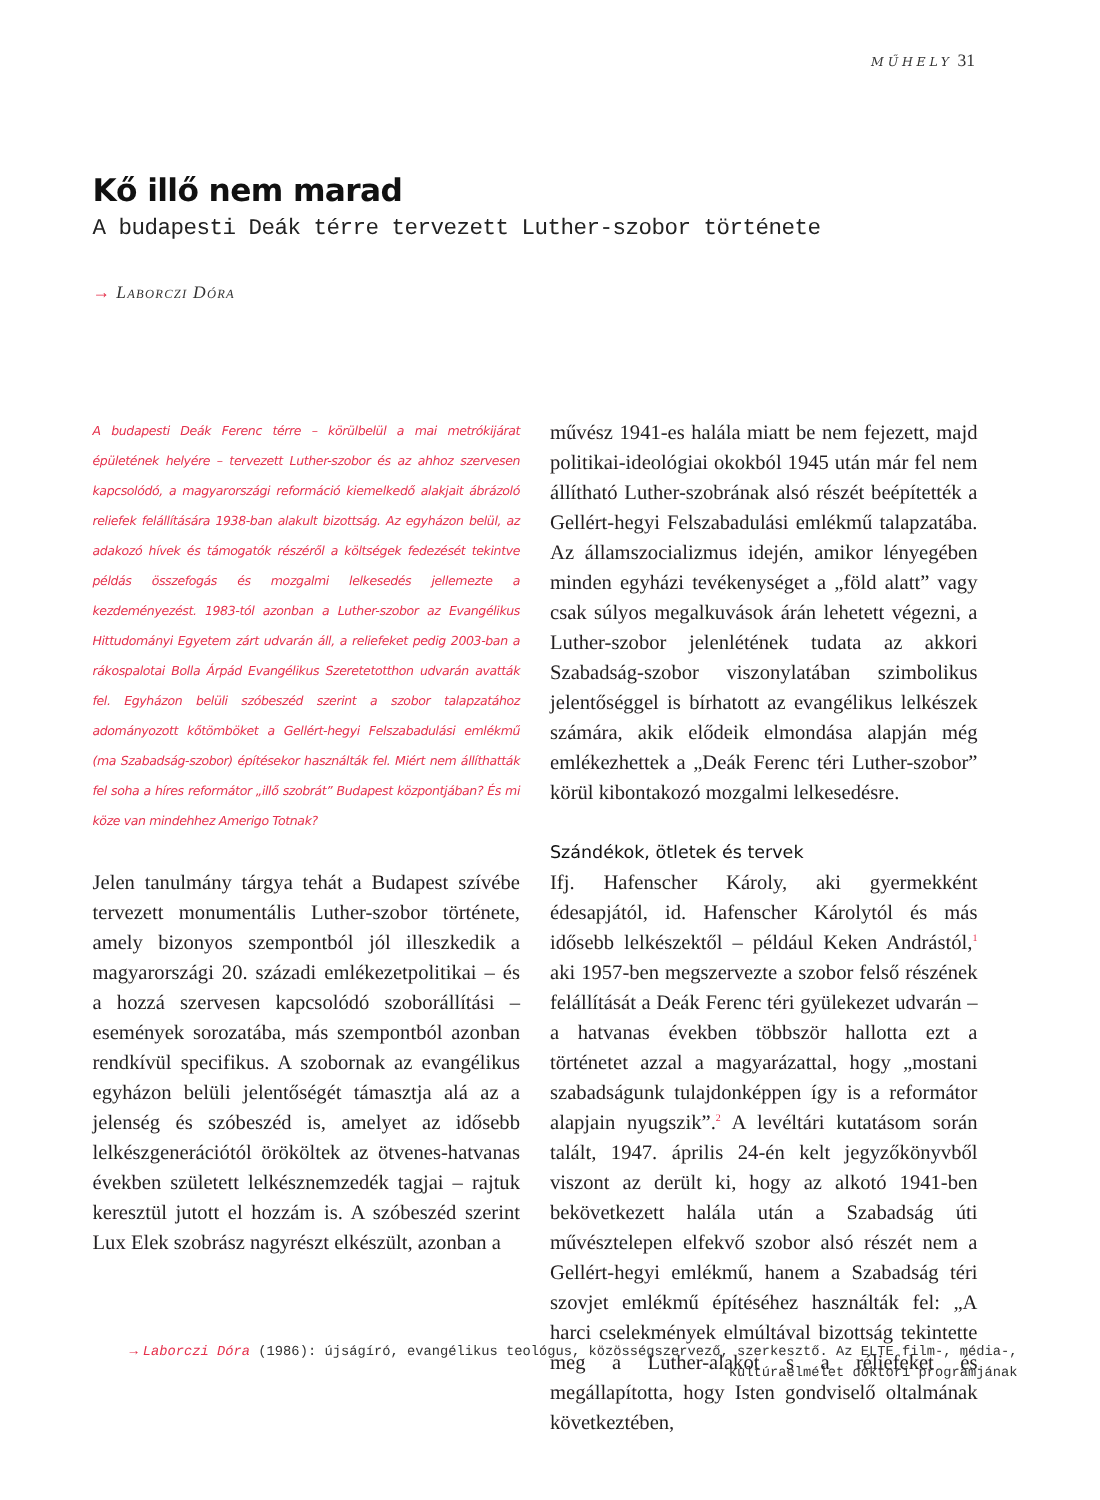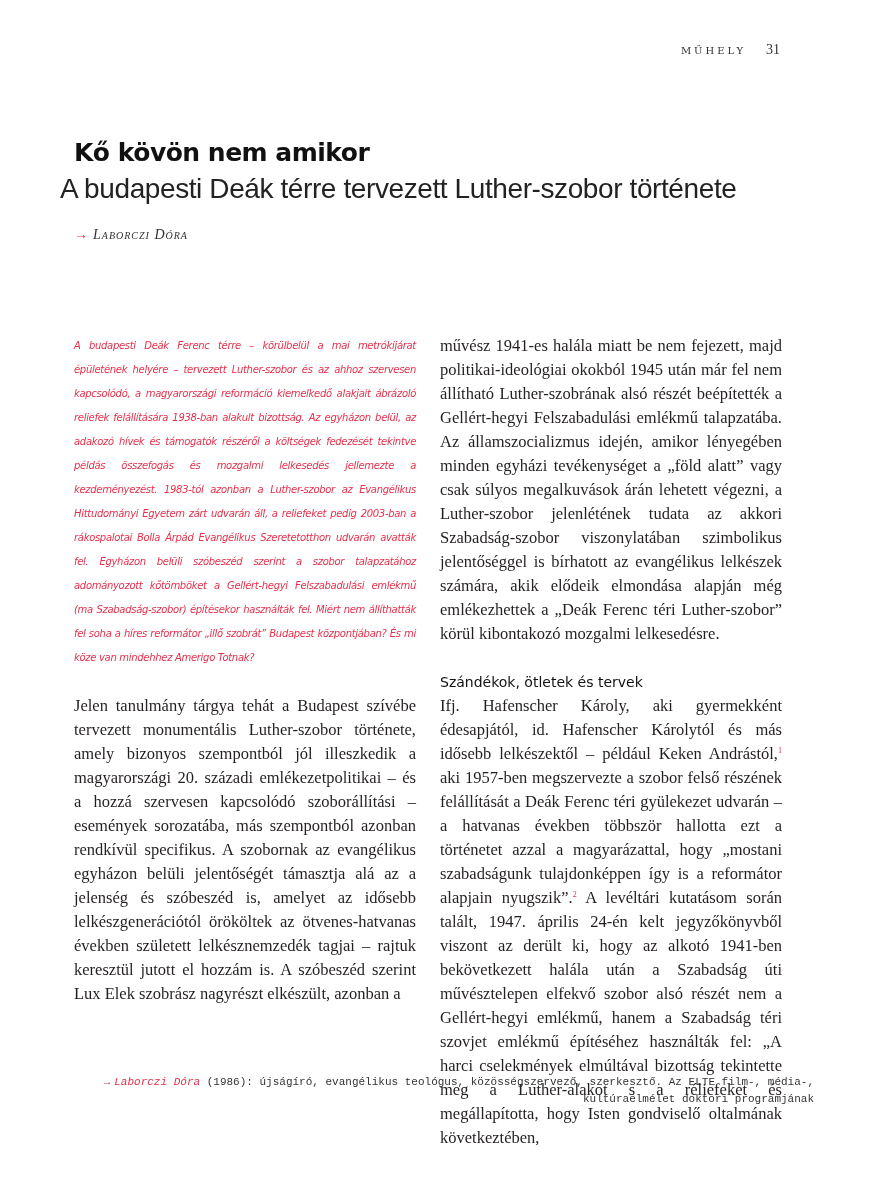--- a/index.html
+++ b/index.html
@@ -1,21 +1,21 @@
 <!DOCTYPE html>
 <html><head>
 <meta charset="utf-8">
 <style>
   html, body { margin: 0; padding: 0; background: #ffffff; }
   body { width: 880px; height: 1200px; position: relative; overflow: hidden; color: #231f20; }
   .header { position: absolute; top: 42px; right: 100px; font-family: "DejaVu Serif", serif; font-size: 12px; color: #333; }
-  .header .section { letter-spacing: 3px; font-size: 10px; margin-right: 16px; }
+  .header .section { font-style: italic; letter-spacing: 3px; font-size: 10px; }
   .header .pageno { font-family: "Liberation Serif", serif; font-size: 14px; }
   .title { position: absolute; left: 74px; top: 138px; font-family: "DejaVu Sans", sans-serif; font-weight: bold; font-size: 25px; color: #111; letter-spacing: -0.5px; }
-  .subtitle { position: absolute; left: 60px; top: 173px; font-family: Liberation Sans, sans-serif; font-weight: 200; font-size: 28px; color: #222; letter-spacing: -0.4px; }
+  .subtitle { position: absolute; left: 74px; top: 173px; font-family: Liberation Mono, monospace; font-weight: 200; font-size: 18px; color: #222; letter-spacing: -0.4px; }
   .byline { position: absolute; left: 74px; top: 227px; font-family: "Liberation Serif", serif; font-style: italic; font-size: 14px; color: #333; font-variant: small-caps; letter-spacing: 1px; }
   .arrow { color: #e5304b; font-style: normal; margin-right: 4px; }
   .col { position: absolute; width: 342px; line-height: 24px; }
   .col-left { left: 74px; top: 334px; }
   .col-right { left: 440px; top: 334px; }
   .lead { font-family: "DejaVu Sans", sans-serif; font-style: italic; font-size: 10px; color: #e5304b; text-align: justify; letter-spacing: -0.3px; margin: 0; }
   .body { font-family: "Liberation Serif", serif; font-size: 16.5px; color: #231f20; text-align: justify; margin: 0; }
   .gap { height: 24px; }
   h3 { font-family: "DejaVu Sans", sans-serif; font-weight: normal; font-size: 14px; margin: 0; line-height: 24px; color: #111; }
   sup { color: #e5304b; font-size: 8px; line-height: 0; }
@@ -24,21 +24,21 @@
   .footnote .cont { padding-left: 14px; display: block; }
 </style>
 </head>
 <body>
 
 <div class="header">
   <span class="section">MŰHELY</span>
   <span class="pageno">31</span>
 </div>
 
-<div class="title">Kő kövön nem amikor</div>
+<div class="title">Kő illő nem marad</div>
 <div class="subtitle">A budapesti Deák térre tervezett Luther-szobor története</div>
 
 <div class="byline">
   <span class="arrow">→</span><span>Laborczi Dóra</span>
 </div>
 
 <div class="col col-left">
   <p class="lead">A budapesti Deák Ferenc térre – körülbelül a mai metrókijárat épületének helyére – tervezett Luther-szobor és az ahhoz szervesen kapcsolódó, a magyarországi reformáció kiemelkedő alakjait ábrázoló reliefek felállítására 1938-ban alakult bizottság. Az egyházon belül, az adakozó hívek és támogatók részéről a költségek fedezését tekintve példás összefogás és mozgalmi lelkesedés jellemezte a kezdeményezést. 1983-tól azonban a Luther-szobor az Evangélikus Hittudományi Egyetem zárt udvarán áll, a reliefeket pedig 2003-ban a rákospalotai Bolla Árpád Evangélikus Szeretetotthon udvarán avatták fel. Egyházon belüli szóbeszéd szerint a szobor talapzatához adományozott kőtömböket a Gellért-hegyi Felszabadulási emlékmű (ma Szabadság-szobor) építésekor használták fel. Miért nem állíthatták fel soha a híres reformátor „illő szobrát” Budapest központjában? És mi köze van mindehhez Amerigo Totnak?</p>
   <div class="gap"></div>
   <p class="body">Jelen tanulmány tárgya tehát a Budapest szívébe tervezett monumentális Luther-szobor története, amely bizonyos szempontból jól illeszkedik a magyarországi 20. századi emlékezetpolitikai – és a hozzá szervesen kapcsolódó szoborállítási – események sorozatába, más szempontból azonban rendkívül specifikus. A szobornak az evangélikus egyházon belüli jelentőségét támasztja alá az a jelenség és szóbeszéd is, amelyet az idősebb lelkészgenerációtól örököltek az ötvenes-hatvanas években született lelkésznemzedék tagjai – rajtuk keresztül jutott el hozzám is. A szóbeszéd szerint Lux Elek szobrász nagyrészt elkészült, azonban a</p>

